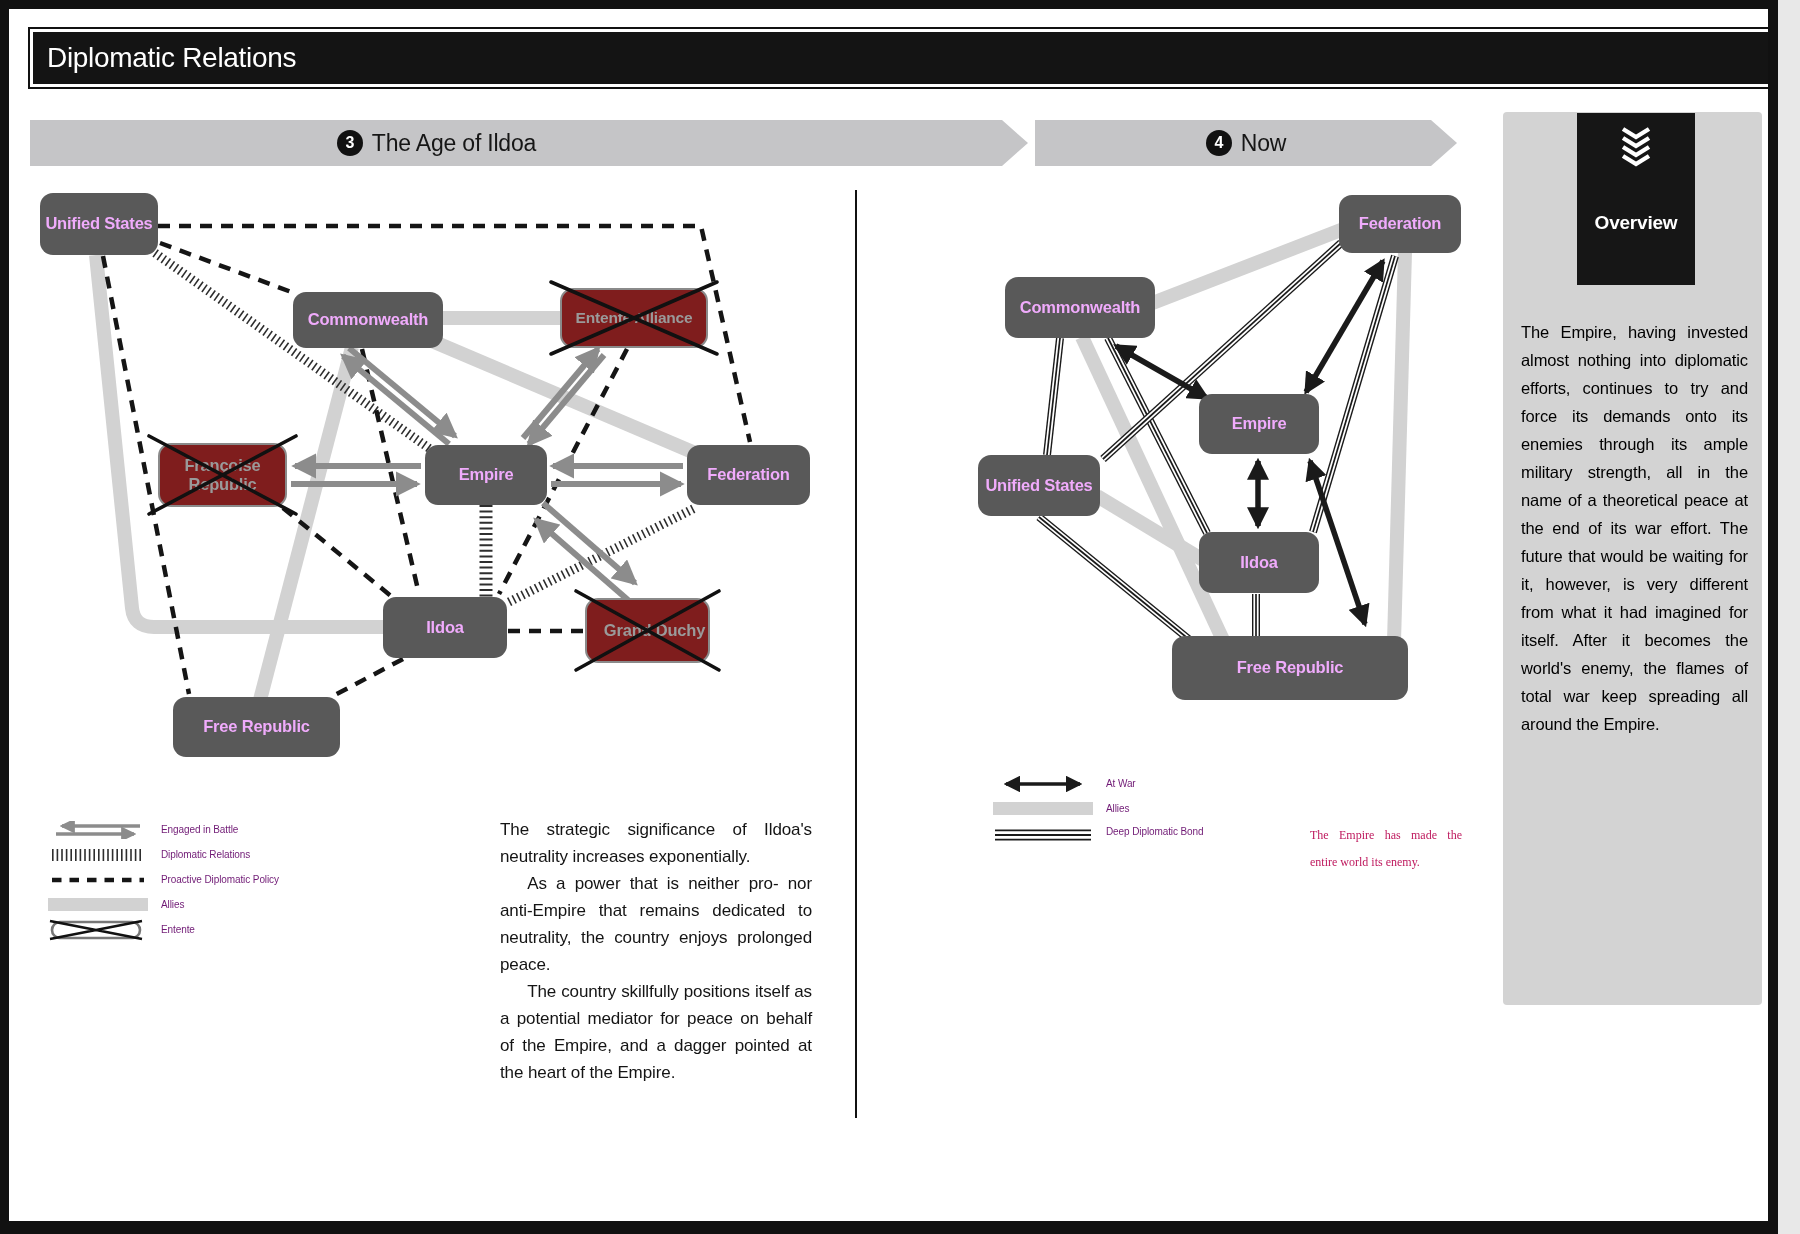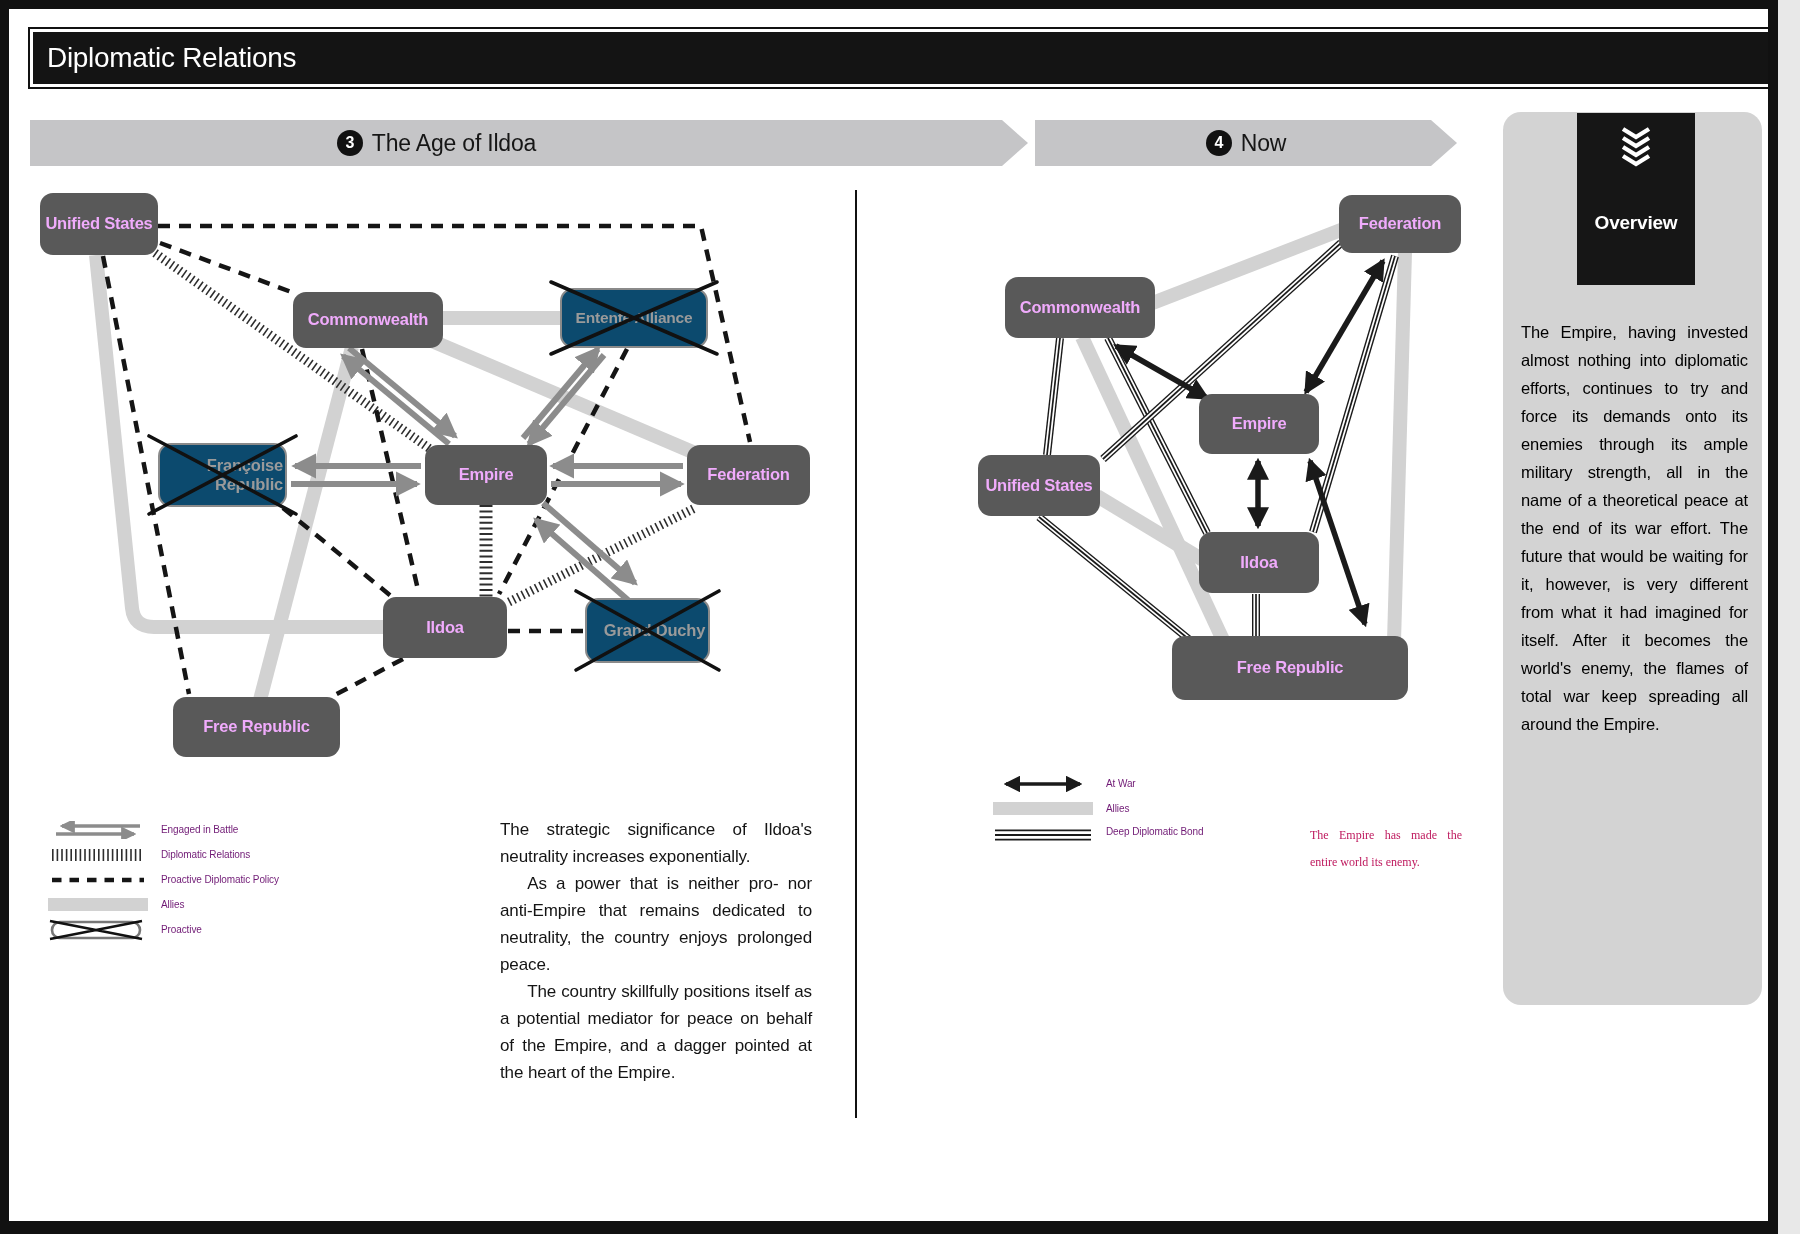--- a/index.html
+++ b/index.html
@@ -14,21 +14,21 @@
   
   .banner{position:absolute;top:120px;height:46px;background:#c5c5c7;display:flex;align-items:center;justify-content:center;z-index:2;}
   .banner-left{left:30px;width:998px;clip-path:polygon(0 0,calc(100% - 26px) 0,100% 50%,calc(100% - 26px) 100%,0 100%);}
   .banner-right{left:1035px;width:422px;clip-path:polygon(0 0,calc(100% - 26px) 0,100% 50%,calc(100% - 26px) 100%,0 100%);}
   .banner-text{display:flex;align-items:center;font-size:23px;color:#161616;letter-spacing:-0.2px;}
   .banner-left .banner-text{margin-right:185px;}
   .disc{display:inline-flex;width:26px;height:26px;border-radius:50%;background:#111;color:#fff;font-size:16px;font-weight:700;align-items:center;justify-content:center;margin-right:9px;}
 
   
   .node{position:absolute;background:#595959;color:#f0abfc;border-radius:13px;display:flex;align-items:center;justify-content:center;text-align:center;font-weight:700;font-size:16.5px;line-height:1.18;letter-spacing:-0.2px;z-index:2;padding:2px;box-sizing:border-box;}
-  .node.occupied{background:#0c4a6e;border:2px solid #8a8a8a;color:#9a9a9a;text-align:right;}
+  .node.occupied{background:#7f1d1d;border:2px solid #8a8a8a;color:#9a9a9a;}
   .n-us{left:40px;top:193px;width:118px;height:62px;}
   .n-cw{left:293px;top:292px;width:150px;height:56px;}
   .n-ent{left:560px;top:288px;width:148px;height:60px;font-size:15.5px;}
   .n-fr{left:158px;top:443px;width:129px;height:64px;}
   .n-emp{left:425px;top:445px;width:122px;height:60px;}
   .n-fed{left:687px;top:445px;width:123px;height:60px;}
   .n-il{left:383px;top:597px;width:124px;height:61px;}
   .n-gd{left:585px;top:598px;width:125px;height:65px;padding-left:16px;}
   .n-frr{left:173px;top:697px;width:167px;height:60px;}
   .n-cw2{left:1005px;top:277px;width:150px;height:61px;}
@@ -54,21 +54,21 @@
   .lrow .wraplabel{display:inline-block;width:152px;line-height:21px;}
   .allies-swatch{width:100px;height:13px;background:#d2d2d2;}
 
   
   .caption-left{position:absolute;left:500px;top:816px;width:312px;z-index:4;}
   .caption-left p{margin:0;text-align:justify;font-size:17px;line-height:27px;color:#141414;letter-spacing:-0.1px;}
   .caption-left p.indent{text-indent:1.6em;}
   .caption-right{position:absolute;left:1310px;top:822px;width:152px;text-align:justify;font-size:12px;line-height:27px;color:#be185d;z-index:4;font-family:Liberation Serif, serif;}
 
   
-  .sidebar{position:absolute;left:1503px;top:112px;width:259px;height:893px;background:#d3d3d3;border-radius:18px;z-index:2;}
+  .sidebar{position:absolute;left:1503px;top:112px;width:259px;height:893px;background:#d3d3d3;border-radius:4px;z-index:2;}
   .sidebar-tab{position:absolute;left:74px;top:1px;width:118px;height:172px;background:#161616;display:flex;flex-direction:column;align-items:center;}
   .sidebar-tab svg{margin-top:13px;}
   .tab-label{color:#fff;font-size:19px;font-weight:700;margin-top:44px;letter-spacing:-0.2px;}
   .sidebar-body{position:absolute;left:18px;right:14px;top:206px;margin:0;font-size:16.5px;line-height:28px;text-align:justify;color:#000000;letter-spacing:-0.1px;}
 </style>
 </head>
 <body>
 
 <div class="page">
   <div class="frame"></div>
@@ -284,21 +284,21 @@
         </span>
       <span>Allies</span>
     </div>
     <div class="lrow">
       <span class="lsym">
         <svg width="100" height="22">
             <rect x="4" y="3" width="88" height="16" rx="8" fill="none" stroke="#777" stroke-width="2.6"></rect>
             <path d="M2 2 L94 20 M94 2 L2 20" stroke="#111" stroke-width="2.6"></path>
           </svg>
       </span>
-      <span>Proactive</span>
+      <span>Entente</span>
     </div>
   </div>
 
   <div class="caption-left">
     <p>The strategic significance of Ildoa's neutrality increases exponentially.</p>
     <p class="indent">As a power that is neither pro- nor anti-Empire that remains dedicated to neutrality, the country enjoys prolonged peace.</p>
     <p class="indent">The country skillfully positions itself as a potential mediator for peace on behalf of the Empire, and a dagger pointed at the heart of the Empire.</p>
   </div>
 
   <div class="legend legend-right">

